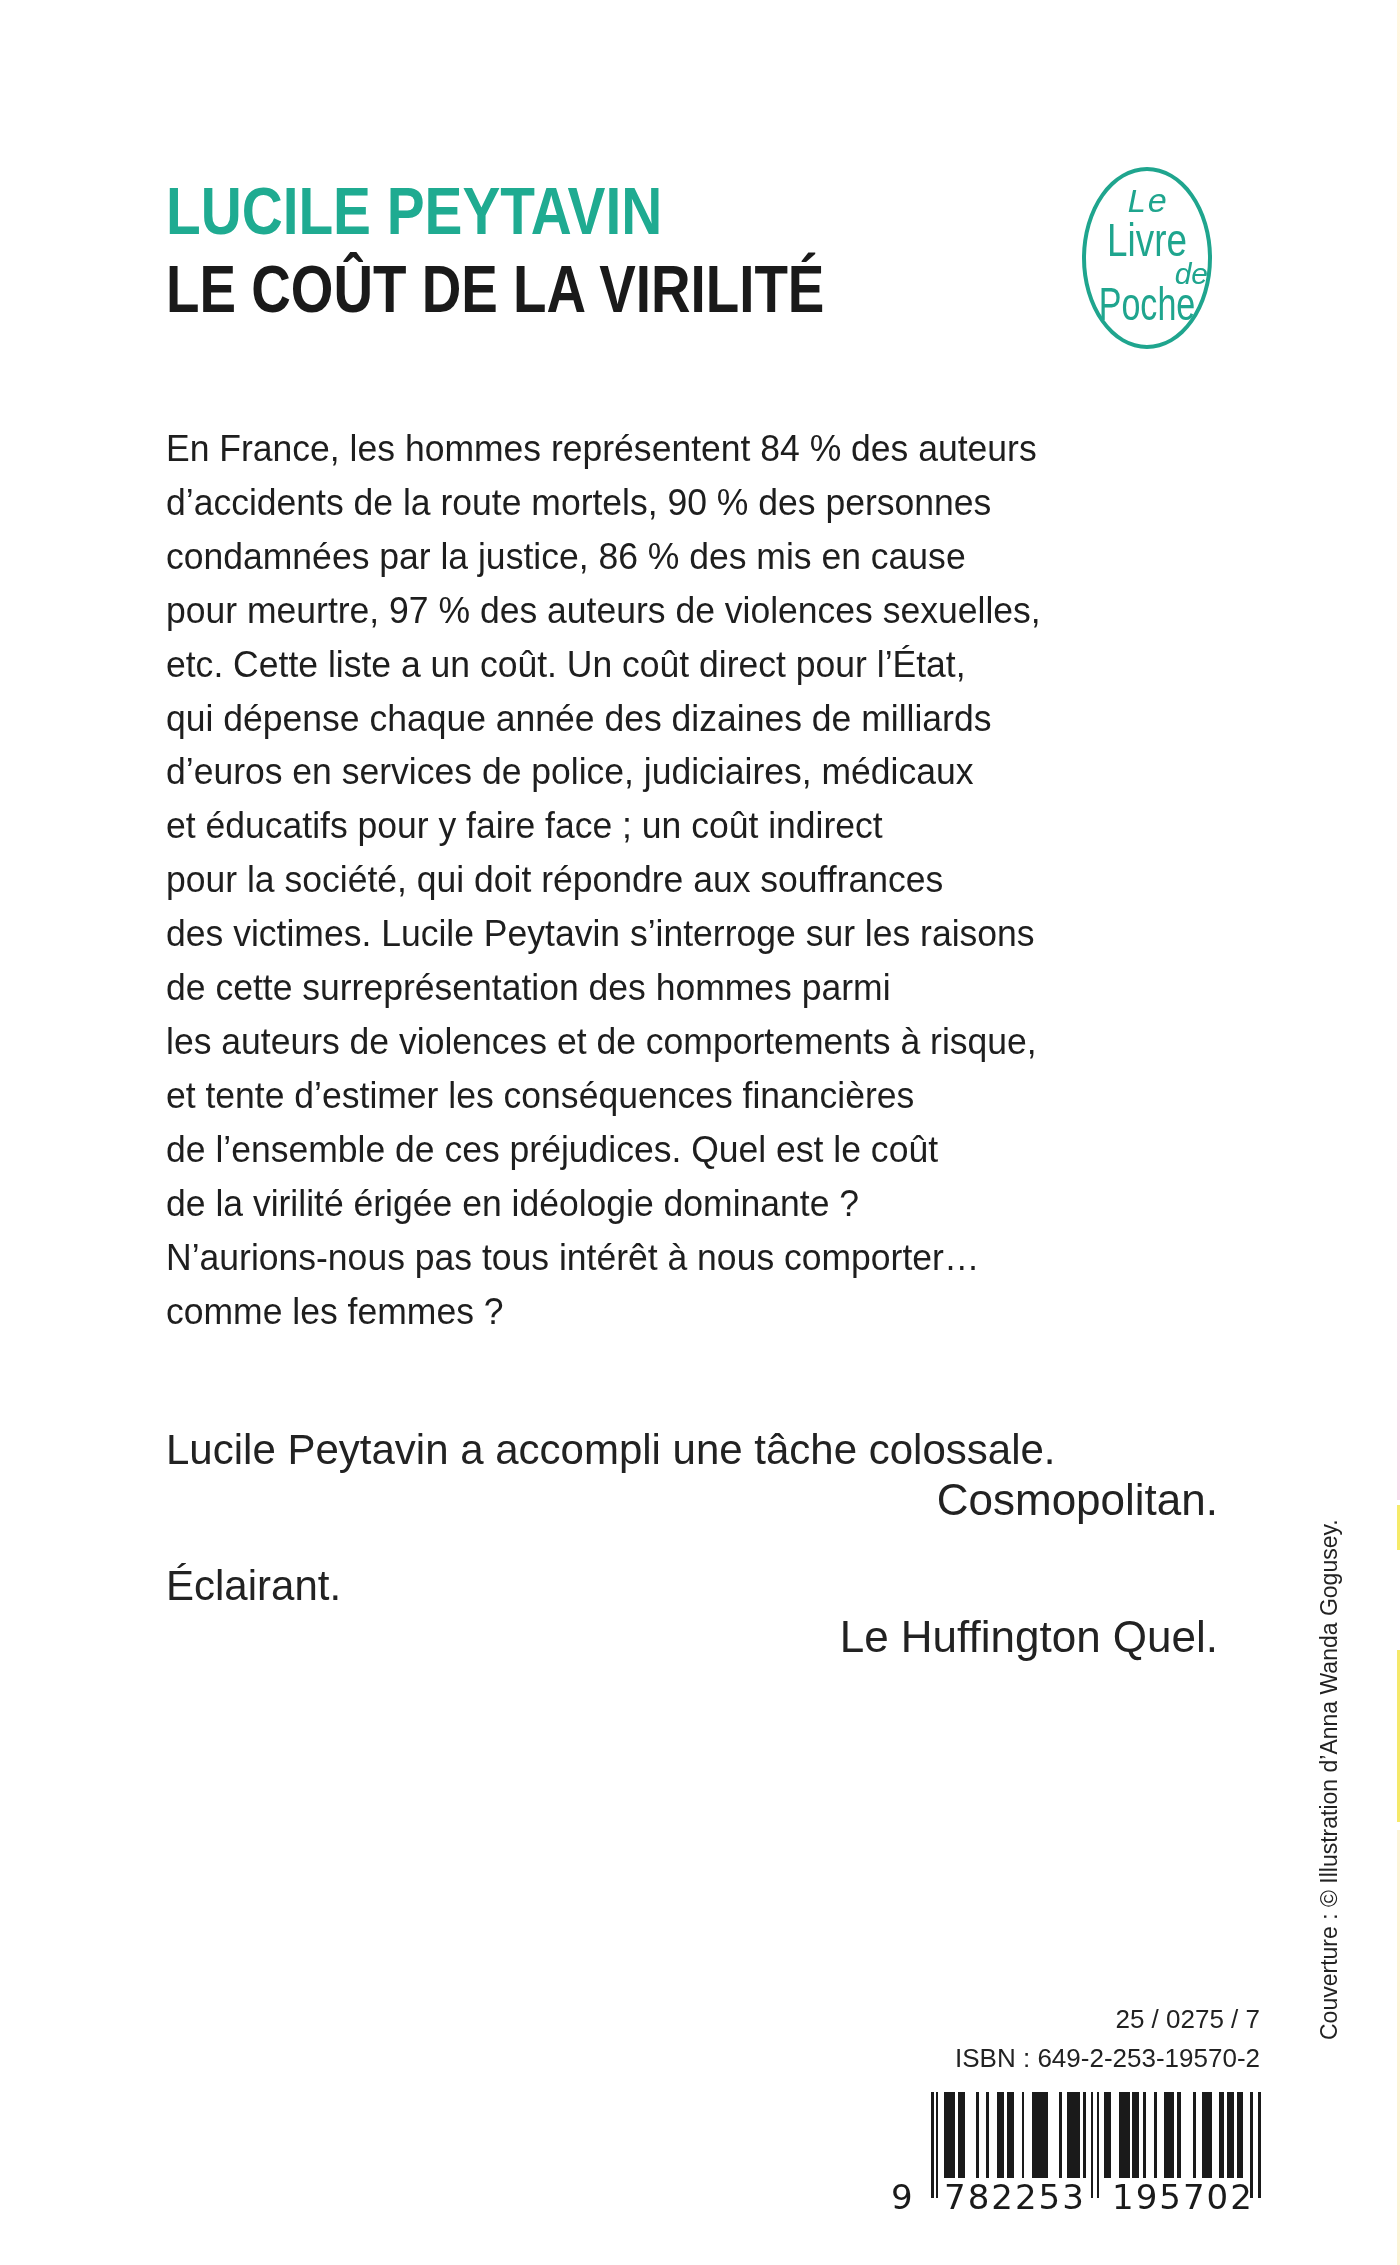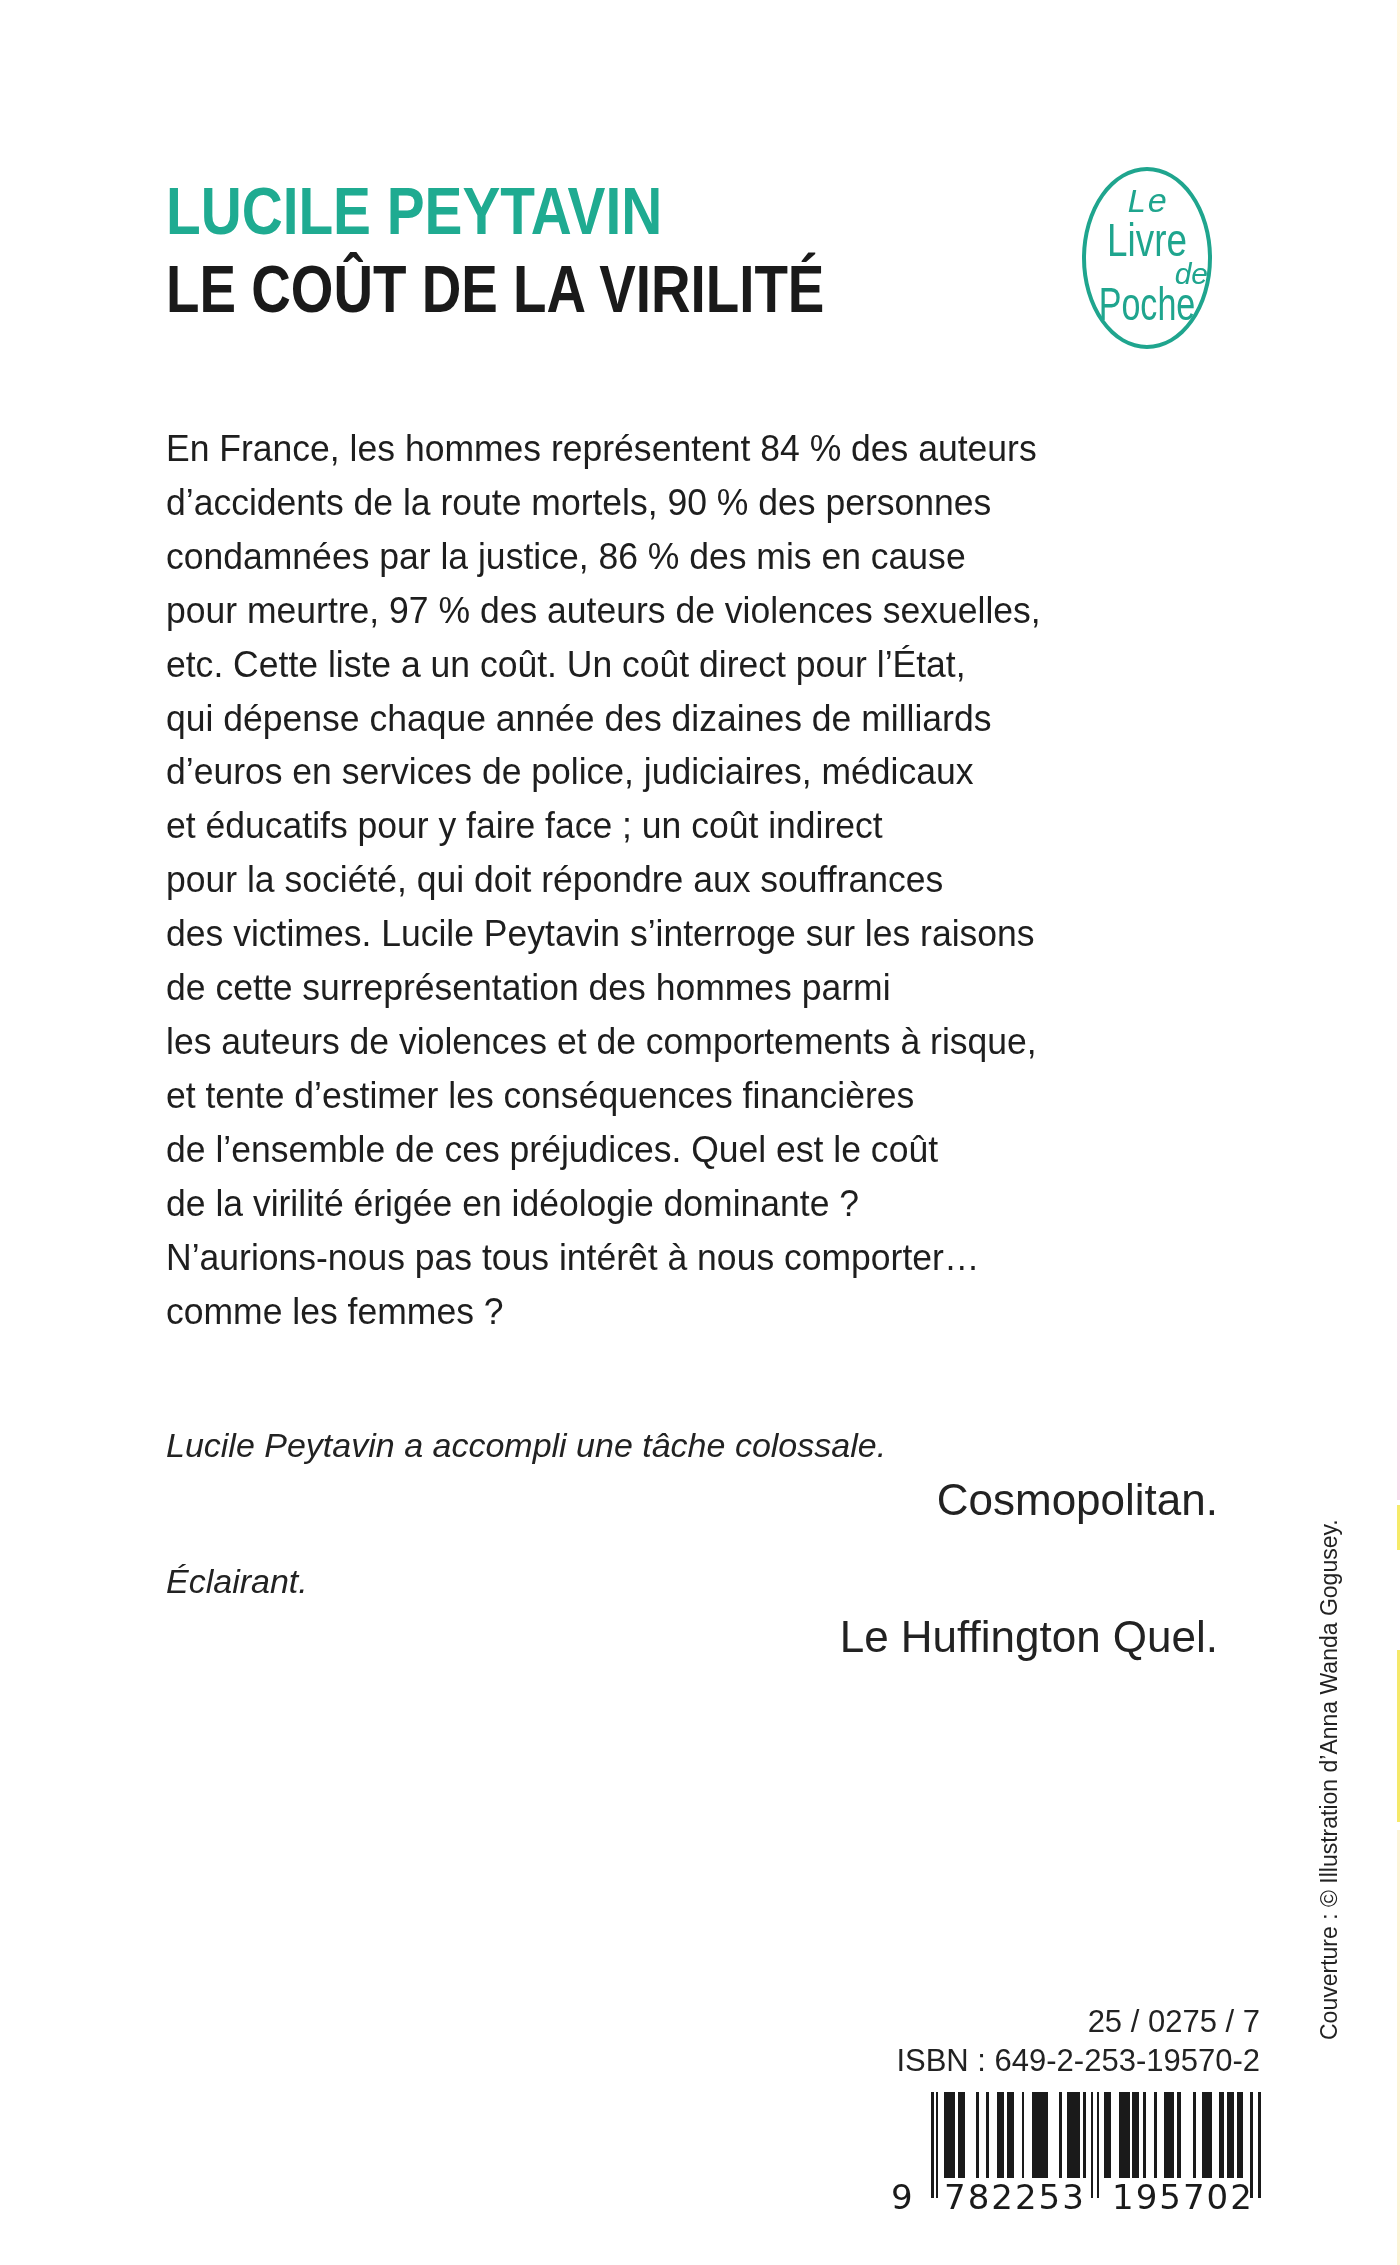--- a/index.html
+++ b/index.html
@@ -7,23 +7,23 @@
   .abs { position:absolute; white-space:nowrap; }
   .author { left:166px; top:176px; font-size:66px; font-weight:bold; color:#1fab91; transform:scaleX(0.86); transform-origin:left top; line-height:70px; letter-spacing:0px; }
   .title { left:166px; top:254px; font-size:66px; font-weight:bold; color:#1a1a1a; transform:scaleX(0.83); transform-origin:left top; line-height:70px; }
   .logo { position:absolute; left:1082px; top:167px; width:130px; height:182px; border:4px solid #1fa58e; border-radius:50%; box-sizing:border-box; color:#1fa58e; text-align:center; }
   .logo .le { position:absolute; left:0; right:0; top:14px; font-family:Liberation Mono, monospace; font-style:italic; font-size:34px; line-height:36px; }
   .logo .livre { position:absolute; left:0; right:0; top:46px; font-size:46px; line-height:46px; transform:scaleX(0.8); }
   .logo .de { position:absolute; left:0; right:0; top:90px; font-style:italic; font-size:30px; line-height:26px;text-align:right; }
   .logo .poche { position:absolute; left:-10px; right:-10px; top:110px; font-size:46px; line-height:46px; transform:scaleX(0.74); }
   .body-text { position:absolute; left:166px; top:422px; font-size:37px; line-height:53.9px; color:#1e1e1e; }
   .body-text .line { display:block; white-space:nowrap; transform:scaleX(0.96); transform-origin:left center; }
-  .quote { font-size:34px; font-style:italic; color:#222; }
+  .quote { font-size:42px; color:#222; }
   .source { font-size:44px; color:#222; text-align:right; }
-  .meta { font-size:31px; color:#222; }
+  .meta { font-size:26px; color:#222; }
   .credit { position:absolute; left:1316px; top:2040px; font-size:23px; color:#222; transform:rotate(-90deg); transform-origin:left top; white-space:nowrap; }
   .edge { position:absolute; right:0; width:3px; }
   .digit { position:absolute; font-family:"DejaVu Sans", sans-serif; font-size:34px; color:#1a1a1a; line-height:34px; }
 </style>
 </head>
 <body>
 
 <div>
 
   <div class="abs author">LUCILE PEYTAVIN</div>

